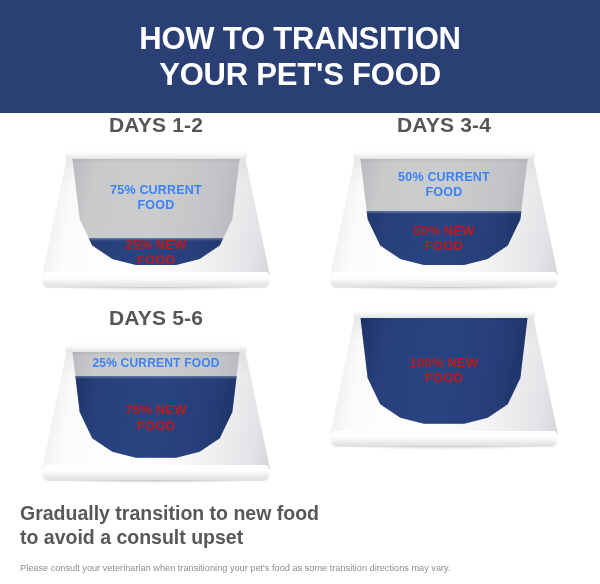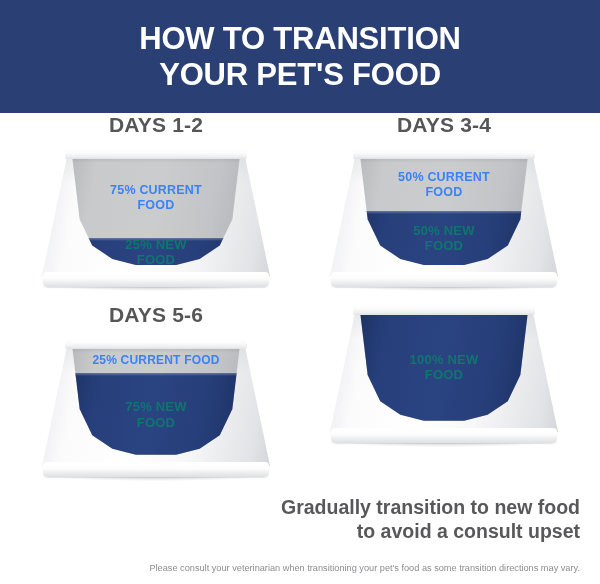--- a/index.html
+++ b/index.html
@@ -189,39 +189,39 @@
     text-transform: uppercase;
     z-index: 4;
     padding: 0 8px;
     box-sizing: border-box;
   }
   .label-current {
     color: #3b82f6;
     font-size: 12.5px;
   }
   .label-new {
-    color: #0f766e;
+    color: #b91c1c;
     font-size: 13px;
   }
   .label-current.compact { font-size: 12px; }
 
   
   .footer {
     flex: 0 0 auto;
     padding: 2px 20px 9px 20px;
-    text-align: right;
+    text-align: left;
   }
   .footer-line {
     font-size: 19.5px;
     font-weight: bold;
     color: #58585a;
     line-height: 1.24;
   }
   .disclaimer {
-    margin-top: 20px;
+    margin-top: 14px;
     font-size: 9.2px;
     color: #8b8c90;
     line-height: 1.3;
   }
 </style>
 </head>
 <body>
 
 <div class="infographic">
 

